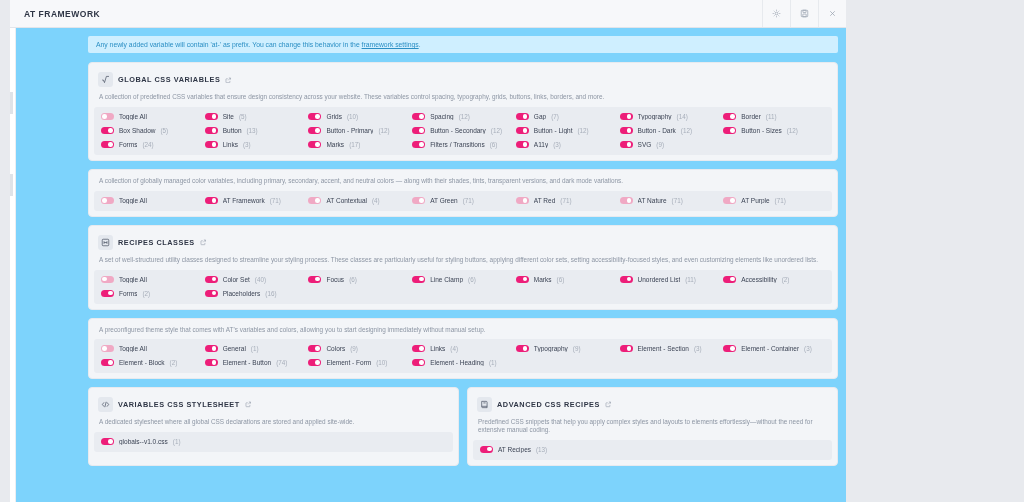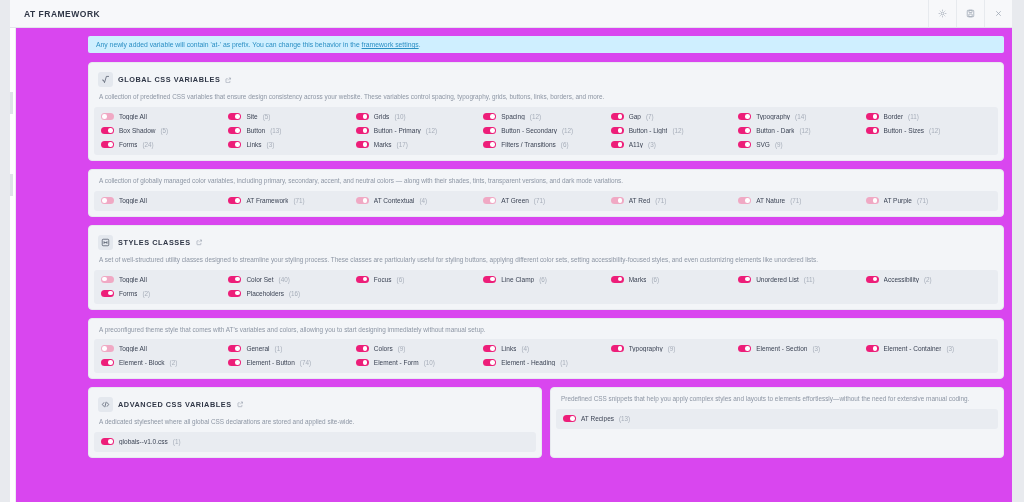--- a/index.html
+++ b/index.html
@@ -9,21 +9,21 @@
     width: 1024px; height: 502px;
     overflow: hidden;
     font-family: "Liberation Sans", sans-serif;
     background: #e8eaee;
   }
 
   
   .app-window {
     position: absolute;
     left: 10px; top: 0px;
-    width: 1002px; height: 502px;
+    width: 836px; height: 502px;
     background: #ffffff;
     display: flex;
     flex-direction: column;
   }
   .titlebar {
     height: 28px;
     min-height: 28px;
     background: #f7f8fa;
     border-bottom: 1px solid #e2e5ea;
     display: flex;
@@ -48,21 +48,21 @@
     justify-content: center;
     border-left: 1px solid #e7eaee;
     color: #9aa3b0;
   }
   .tb-btn svg { display: block; }
 
   
   .window-body {
     flex: 1;
     position: relative;
-    background: #d946ef;
+    background: #7dd3fc;
     overflow: hidden;
   }
   .left-gutter {
     position: absolute;
     left: 0; top: 0; bottom: 0;
     width: 6px;
     background: #ffffff;
     border-right: 1px solid #eceef2;
   }
   .gutter-tick {
@@ -444,21 +444,21 @@
             </div>
           </div>
           <div class="panel">
             <div class="panel-head">
               <div class="panel-icon">
                 <svg width="9" height="9" viewBox="0 0 16 16" fill="none" stroke="currentColor" stroke-width="1.3">
                   <rect x="2.2" y="2.2" width="11.6" height="11.6" rx="1.6"></rect>
                   <path d="M5.4 5.6v4.8M10.6 5.6v4.8M5.4 8h5.2"></path>
                 </svg>
               </div>
-              <div class="panel-title">STYLES CLASSES</div>
+              <div class="panel-title">RECIPES CLASSES</div>
               <a class="ext-link" href="#">
                 <svg width="6.5" height="6.5" viewBox="0 0 16 16" fill="none" stroke="currentColor" stroke-width="1.6" stroke-linejoin="round">
                   <path d="M9.5 2.4h4.1v4.1"></path>
                   <path d="M13.6 2.4L8 8"></path>
                   <path d="M12 9.6v3.2a1.2 1.2 0 01-1.2 1.2H3.6a1.2 1.2 0 01-1.2-1.2V5.6a1.2 1.2 0 011.2-1.2h3.2"></path>
                 </svg>
               </a>
             </div>
             <div class="panel-desc">A set of well-structured utility classes designed to streamline your styling process. These classes are particularly useful for styling buttons, applying different color sets, setting accessibility-focused styles, and even customizing elements like unordered lists.</div>
             <div class="toggle-grid">
@@ -610,41 +610,57 @@
         </div>
 
       <div class="bottom-row" id="bottom-host">
           <div class="panel">
             <div class="panel-head">
               <div class="panel-icon">
                 <svg width="9" height="9" viewBox="0 0 16 16" fill="none" stroke="currentColor" stroke-width="1.3" stroke-linejoin="round">
                   <path d="M5.4 4.2L2.4 8l3 3.8M10.6 4.2L13.6 8l-3 3.8M9.2 3.2L6.8 12.8"></path>
                 </svg>
               </div>
-              <div class="panel-title">ADVANCED CSS VARIABLES</div>
+              <div class="panel-title">VARIABLES CSS STYLESHEET</div>
               <a class="ext-link" href="#">
                 <svg width="6.5" height="6.5" viewBox="0 0 16 16" fill="none" stroke="currentColor" stroke-width="1.6" stroke-linejoin="round">
                   <path d="M9.5 2.4h4.1v4.1"></path>
                   <path d="M13.6 2.4L8 8"></path>
                   <path d="M12 9.6v3.2a1.2 1.2 0 01-1.2 1.2H3.6a1.2 1.2 0 01-1.2-1.2V5.6a1.2 1.2 0 011.2-1.2h3.2"></path>
                 </svg>
               </a>
             </div>
             <div class="panel-desc">A dedicated stylesheet where all global CSS declarations are stored and applied site-wide.</div>
             <div class="toggle-grid cols1">
               <div class="tg-item">
                 <div class="switch on">
                   <div class="knob"></div>
                 </div>
                 <span class="tg-label">globals--v1.0.css</span>
                 <span class="tg-count">(1)</span>
               </div>
             </div>
           </div>
           <div class="panel">
+            <div class="panel-head">
+              <div class="panel-icon">
+                <svg width="9" height="9" viewBox="0 0 16 16" fill="none" stroke="currentColor" stroke-width="1.3" stroke-linejoin="round">
+                  <path d="M3 2.4h8a1.6 1.6 0 011.6 1.6v9.6H4.6A1.6 1.6 0 013 12v-9.6z"></path>
+                  <path d="M3 11.2h9.6M6 5.2h4"></path>
+                </svg>
+              </div>
+              <div class="panel-title">ADVANCED CSS RECIPES</div>
+              <a class="ext-link" href="#">
+                <svg width="6.5" height="6.5" viewBox="0 0 16 16" fill="none" stroke="currentColor" stroke-width="1.6" stroke-linejoin="round">
+                  <path d="M9.5 2.4h4.1v4.1"></path>
+                  <path d="M13.6 2.4L8 8"></path>
+                  <path d="M12 9.6v3.2a1.2 1.2 0 01-1.2 1.2H3.6a1.2 1.2 0 01-1.2-1.2V5.6a1.2 1.2 0 011.2-1.2h3.2"></path>
+                </svg>
+              </a>
+            </div>
             <div class="panel-desc">Predefined CSS snippets that help you apply complex styles and layouts to elements effortlessly—without the need for extensive manual coding.</div>
             <div class="toggle-grid cols1">
               <div class="tg-item">
                 <div class="switch on">
                   <div class="knob"></div>
                 </div>
                 <span class="tg-label">AT Recipes</span>
                 <span class="tg-count">(13)</span>
               </div>
             </div>

